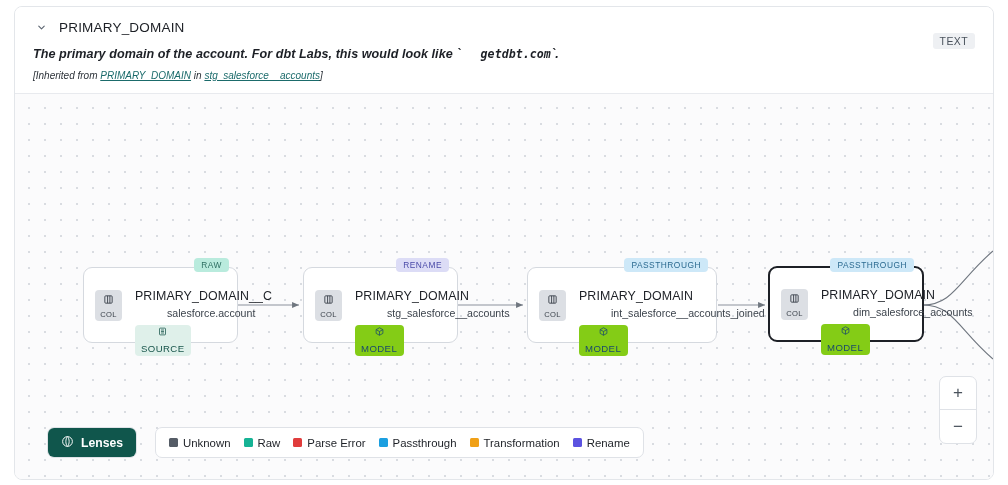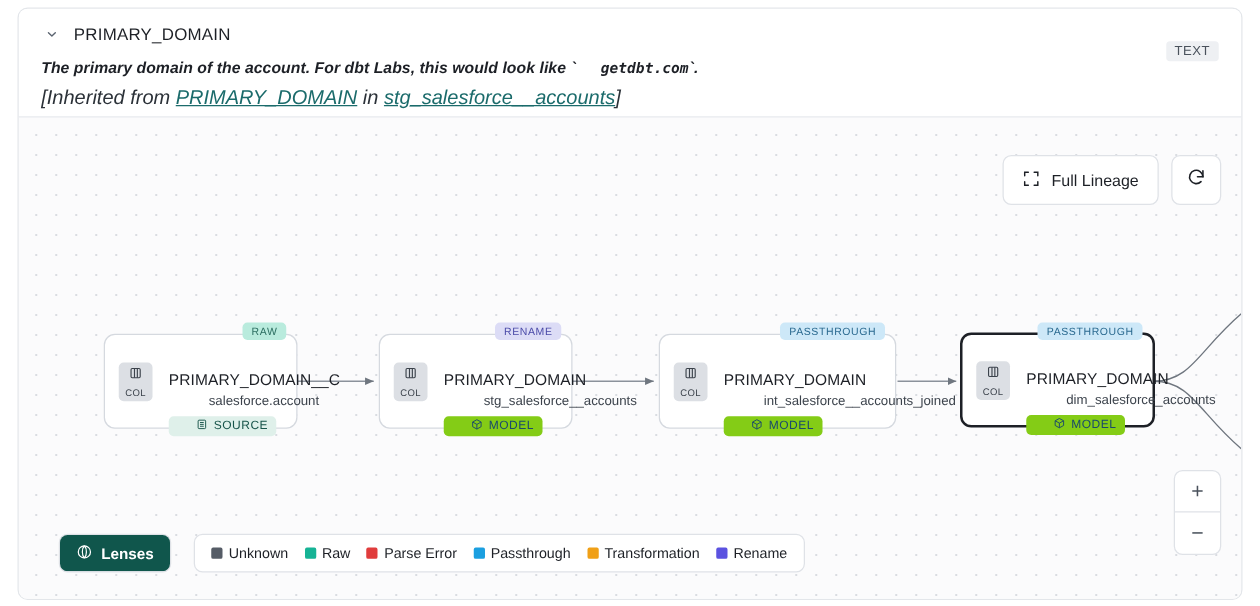--- a/index.html
+++ b/index.html
@@ -69,21 +69,21 @@
   }
   .desc .code {
     font-family: "DejaVu Sans Mono", "Liberation Mono", monospace;
     font-style: italic;
     font-weight: 700;
     font-size: 11.6px;
     margin-left: 20px;
   }
   .inherit {
     margin-top: 9px;
-    font-size: 16px;
+    font-size: 10px;
     font-style: italic;
     color: #2b3138;
   }
   .inherit a {
     color: #1b6b6b;
     text-decoration: underline;
     font-style: italic;
   }
 
   
@@ -175,23 +175,23 @@
   }
   .node-sub {
     margin-top: 4px;
     font-size: 10.6px; color: #3c434c;
     white-space: nowrap;
     margin-left: 32px;
   }
   .kind-pill {
     margin-top: 6px;
     display: inline-flex; align-items: center; gap: 5px;
-    padding: 2px 7px 2px 22px;
+    padding: 2px 7px 2px 6px;
     border-radius: 4px;
-    font-size: 9.6px; letter-spacing: .4px;
+    font-size: 9.6px; letter-spacing: .4px; flex-direction: column;
   }
   .kind-source { background: #dff0ea; color: #17544a; }
   .kind-model  { background: #84cc16; color: #1b4a6b; }
 
   .tag {
     position: absolute;
     top: -10px;
     padding: 2px 7px;
     border-radius: 4px;
     font-size: 8.4px;
@@ -279,41 +279,20 @@
             <path d="M 0 1 L 9 5 L 0 9 z" fill="#6f767f"></path>
           </marker>
         </defs>
         <line x1="222" y1="211" x2="284" y2="211" stroke="#8b929b" stroke-width="1.1" marker-end="url(#arrow)"></line>
         <line x1="443" y1="211" x2="508" y2="211" stroke="#8b929b" stroke-width="1.1" marker-end="url(#arrow)"></line>
         <line x1="703" y1="211" x2="750" y2="211" stroke="#8b929b" stroke-width="1.1" marker-end="url(#arrow)"></line>
         <path d="M 908 211 C 938 211 944 186 978 157" stroke="#6f767f" stroke-width="1.1" fill="none"></path>
         <path d="M 908 211 C 938 211 944 236 978 265" stroke="#6f767f" stroke-width="1.1" fill="none"></path>
       </svg>
 
-      <div class="top-controls">
-        <div class="btn-full">
-          <span>
-            <svg width="14" height="14" viewBox="0 0 24 24" fill="none" stroke="#1d2026" stroke-width="2" stroke-linecap="round">
-                <path d="M8 3H3v5"></path>
-                <path d="M16 3h5v5"></path>
-                <path d="M8 21H3v-5"></path>
-                <path d="M16 21h5v-5"></path>
-              </svg>
-          </span>
-          <span>Full Lineage</span>
-        </div>
-        <div class="btn-icon-sq">
-          <span>
-            <svg width="16" height="16" viewBox="0 0 24 24" fill="none" stroke="#1d2026" stroke-width="1.9" stroke-linecap="round">
-                <path d="M20 11a8 8 0 1 0-2.3 6"></path>
-                <polyline points="20 4 20 11 13.5 11"></polyline>
-              </svg>
-          </span>
-        </div>
-      </div>
 
       <div class="zoom-ctl">
         <div>+</div>
         <div>−</div>
       </div>
 
       <div class="node" style="left:68px; top:173px; width:155px;">
         <span class="tag tag-raw" style="right:8px;">RAW</span>
         <div class="col-chip">
           <span>

